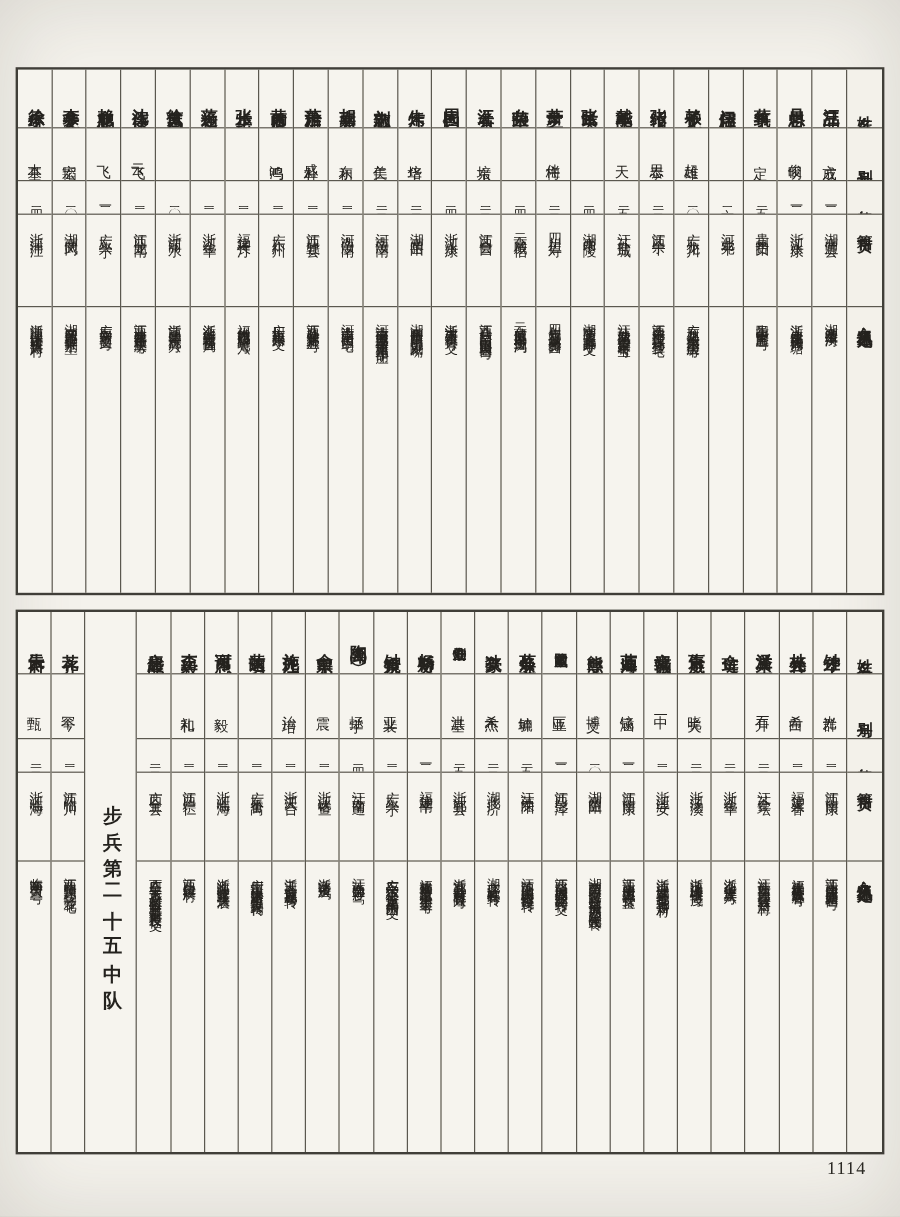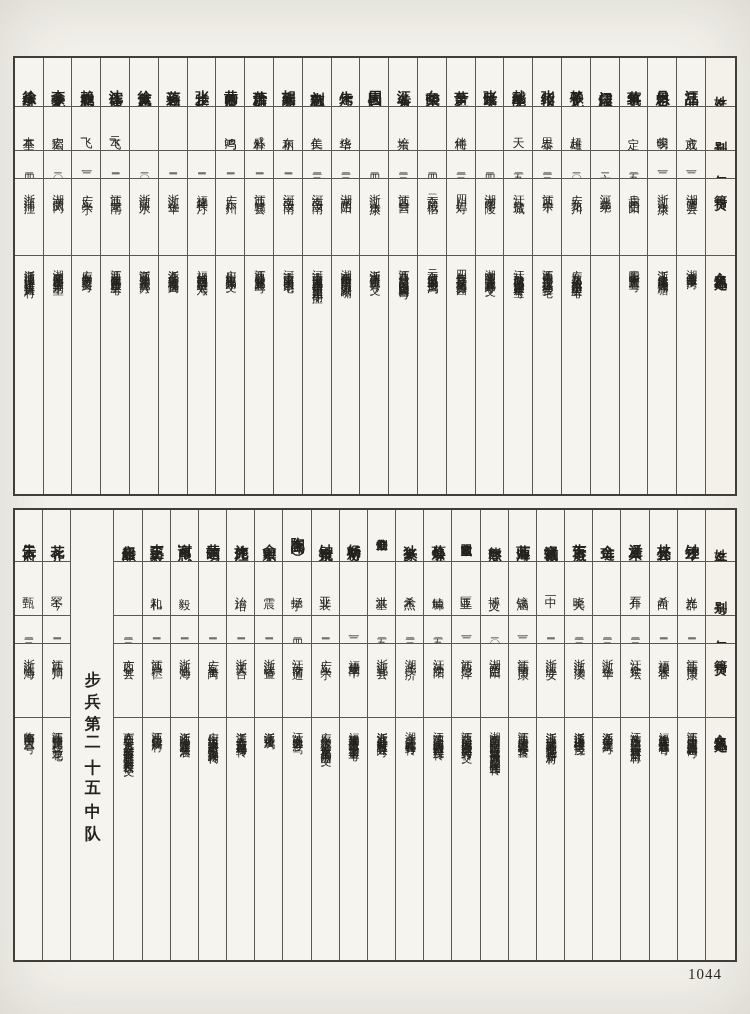--- a/index.html
+++ b/index.html
@@ -899,14 +899,14 @@
           <div class="vt">二三</div>
         </div>
         <div class="cell native">
           <div class="vt">浙江临海</div>
         </div>
         <div class="cell address">
           <div class="vt">临海西大街一三一号</div>
         </div>
       </div>
     </div>
-  <div class="page-num">1044</div>
+  <div class="page-num">1114</div>
 </div>
 
 </body></html>

